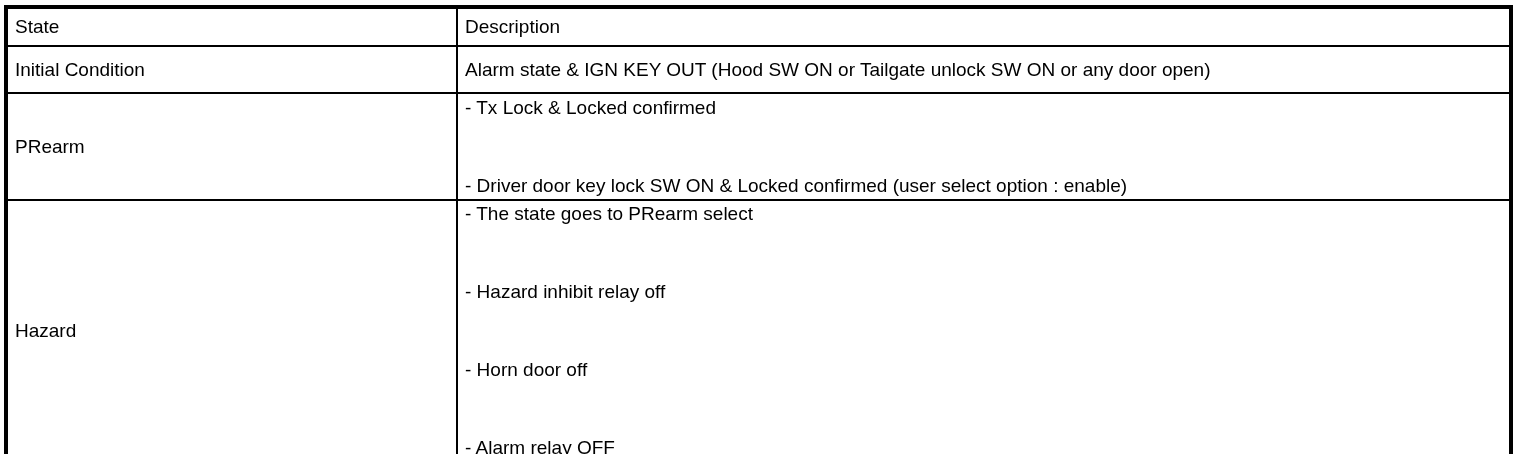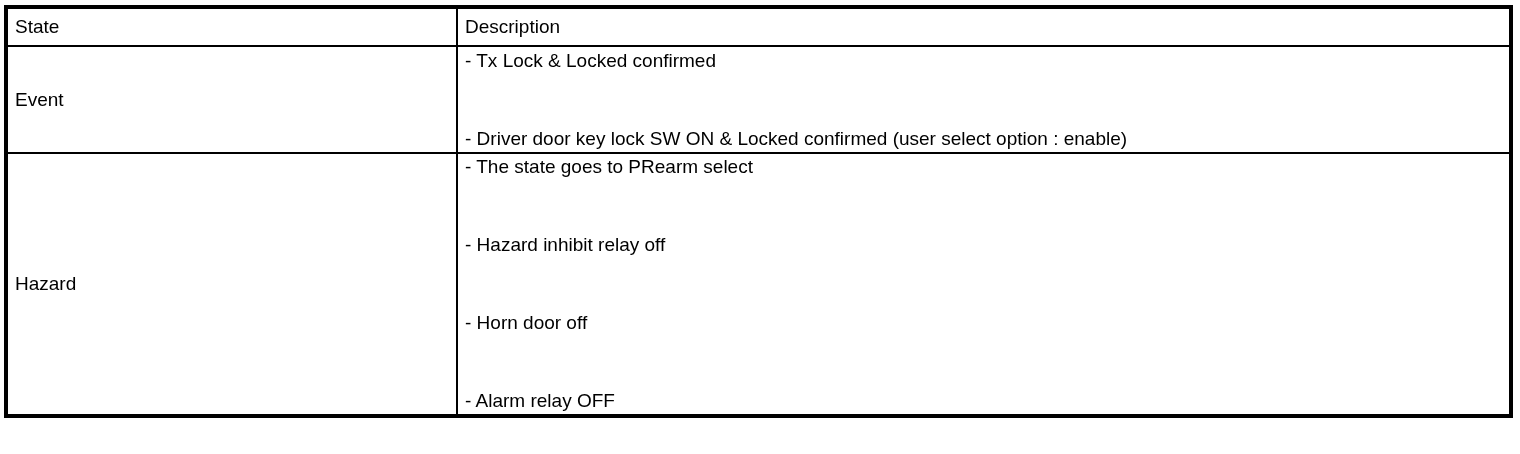--- a/index.html
+++ b/index.html
@@ -58,23 +58,29 @@
     <colgroup>
       <col class="col-state">
       <col class="col-desc">
     </colgroup>
     <tbody>
       <tr class="row-header">
         <th>State</th>
         <th>Description</th>
       </tr>
 
+      <tr class="row-initial">
+        <td>Initial Condition</td>
+        <td>
+          <div class="desc-line">Alarm state &amp; IGN KEY OUT (Hood SW ON or Tailgate unlock SW ON or any door open)</div>
+        </td>
+      </tr>
 
       <tr class="row-event">
-        <td>Event</td>
+        <td>PRearm</td>
         <td>
           <div class="desc-line">- Tx Lock &amp; Locked confirmed</div>
           <div class="desc-line">- Driver door key lock SW ON &amp; Locked confirmed (user select option : enable)</div>
         </td>
       </tr>
 
       <tr class="row-action">
         <td>Hazard</td>
         <td>
           <div class="desc-line">- The state goes to PRearm select</div>

